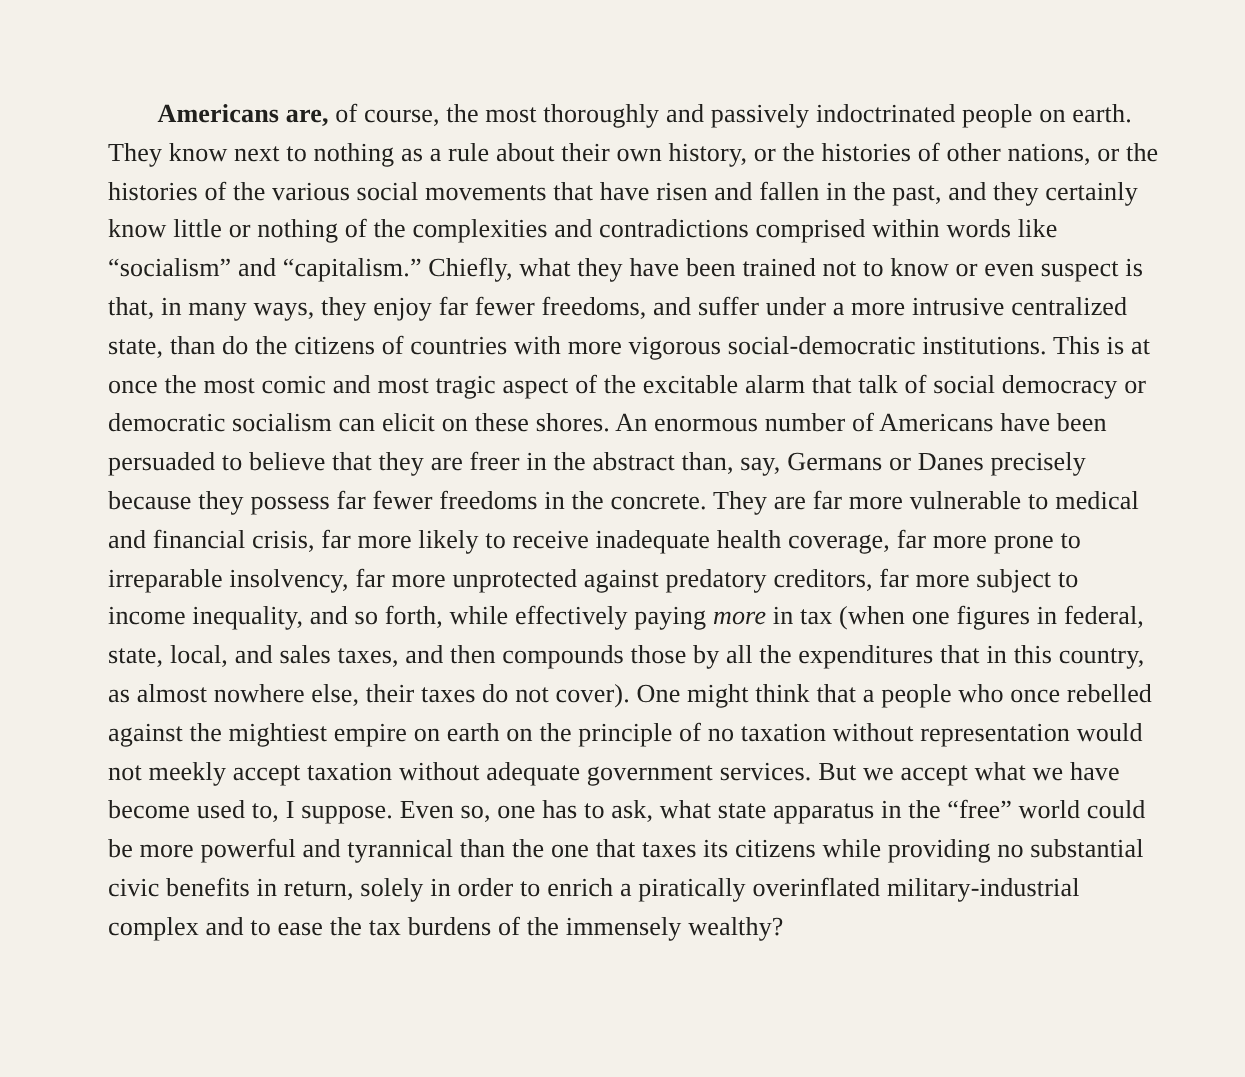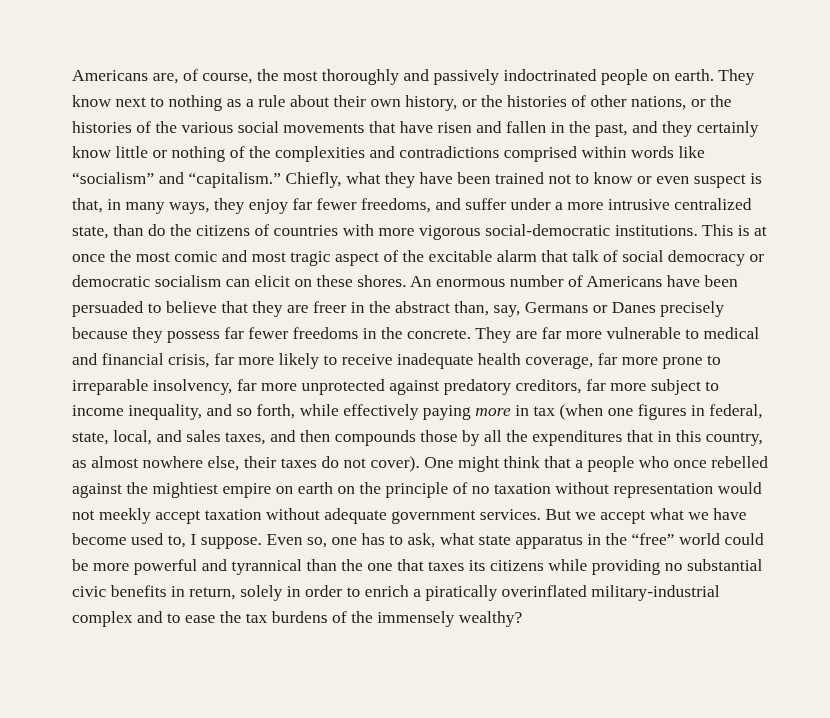--- a/index.html
+++ b/index.html
@@ -22,21 +22,22 @@
   .para {
     margin: 0;
     font-family: "Liberation Serif", "DejaVu Serif", serif;
     font-size: 17.4px;
     line-height: 25.8px;
     color: #21201d;
     text-align: left;
     letter-spacing: 0.1px;
   }
   .para strong {
-    font-weight: normal;
+    font-weight: bold;
+    margin-left: 33px;
   }
   .para em {
   }
 </style>
 </head>
 <body>
 
 <main class="page">
   <article class="passage">
     <p class="para"><strong>Americans are,</strong><span> of course, the most thoroughly and passively indoctrinated people on earth. They know next to nothing as a rule about their own history, or the histories of other nations, or the histories of the various social movements that have risen and fallen in the past, and they certainly know little or nothing of the complexities and contradictions comprised within words like “socialism” and “capitalism.” Chiefly, what they have been trained not to know or even suspect is that, in many ways, they enjoy far fewer freedoms, and suffer under a more intrusive centralized state, than do the citizens of countries with more vigorous social-democratic institutions. This is at once the most comic and most tragic aspect of the excitable alarm that talk of social democracy or democratic socialism can elicit on these shores. An enormous number of Americans have been persuaded to believe that they are freer in the abstract than, say, Germans or Danes precisely because they possess far fewer freedoms in the concrete. They are far more vulnerable to medical and financial crisis, far more likely to receive inadequate health coverage, far more prone to irreparable insolvency, far more unprotected against predatory creditors, far more subject to income inequality, and so forth, while effectively paying </span><em>more</em><span> in tax (when one figures in federal, state, local, and sales taxes, and then compounds those by all the expenditures that in this country, as almost nowhere else, their taxes do not cover). One might think that a people who once rebelled against the mightiest empire on earth on the principle of no taxation without representation would not meekly accept taxation without adequate government services. But we accept what we have become used to, I suppose. Even so, one has to ask, what state apparatus in the “free” world could be more powerful and tyrannical than the one that taxes its citizens while providing no substantial civic benefits in return, solely in order to enrich a piratically overinflated military-industrial complex and to ease the tax burdens of the immensely wealthy?</span></p>

